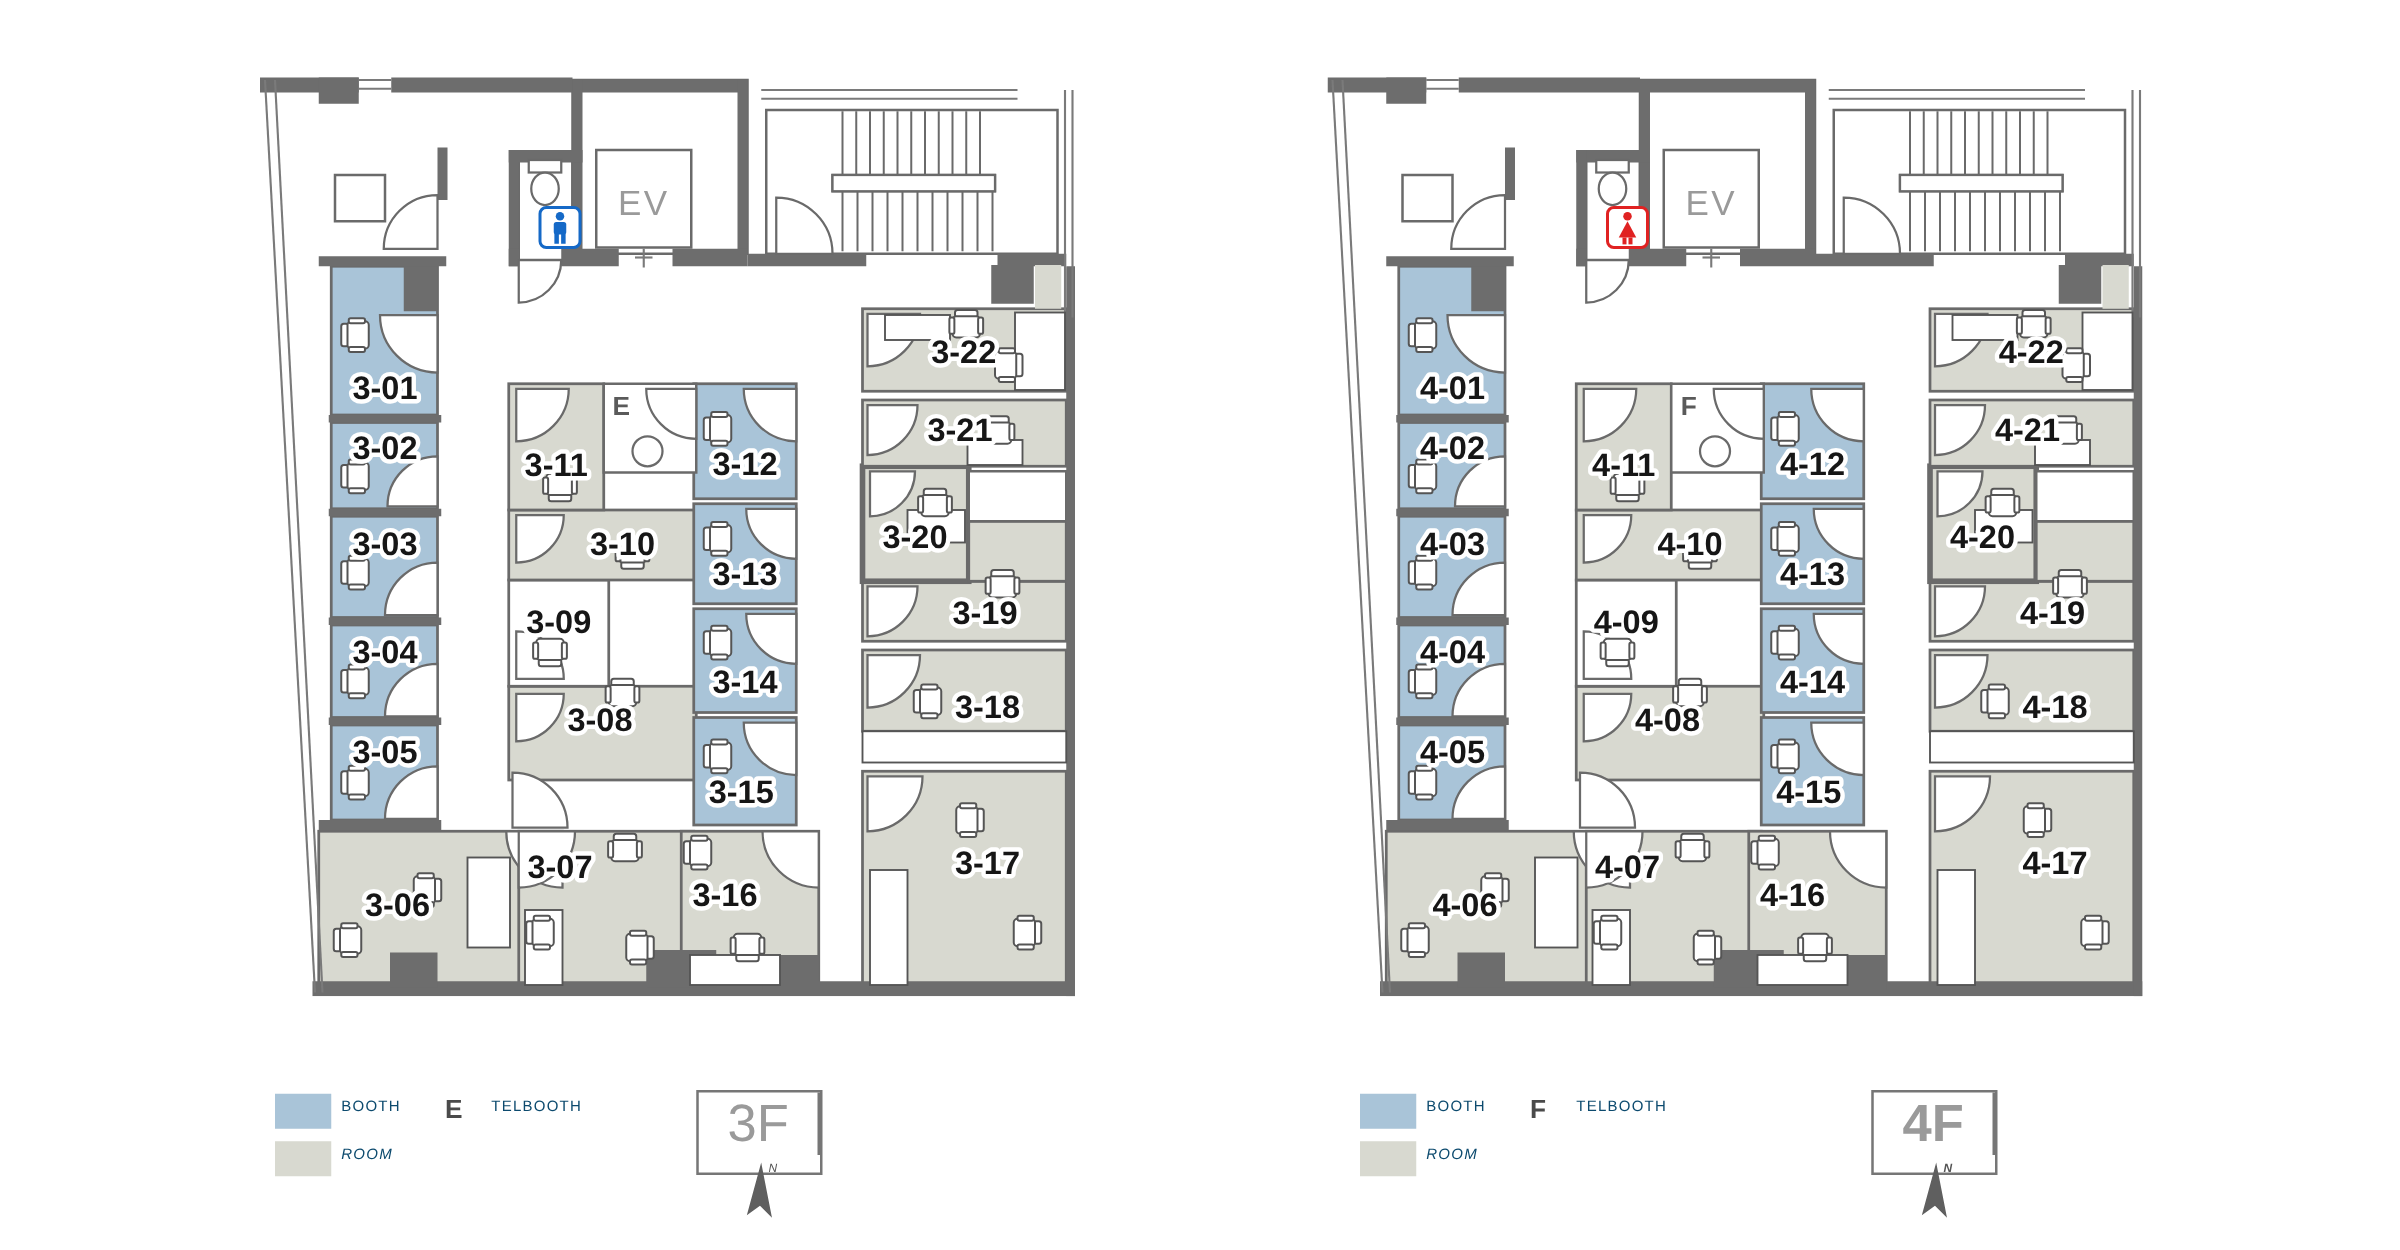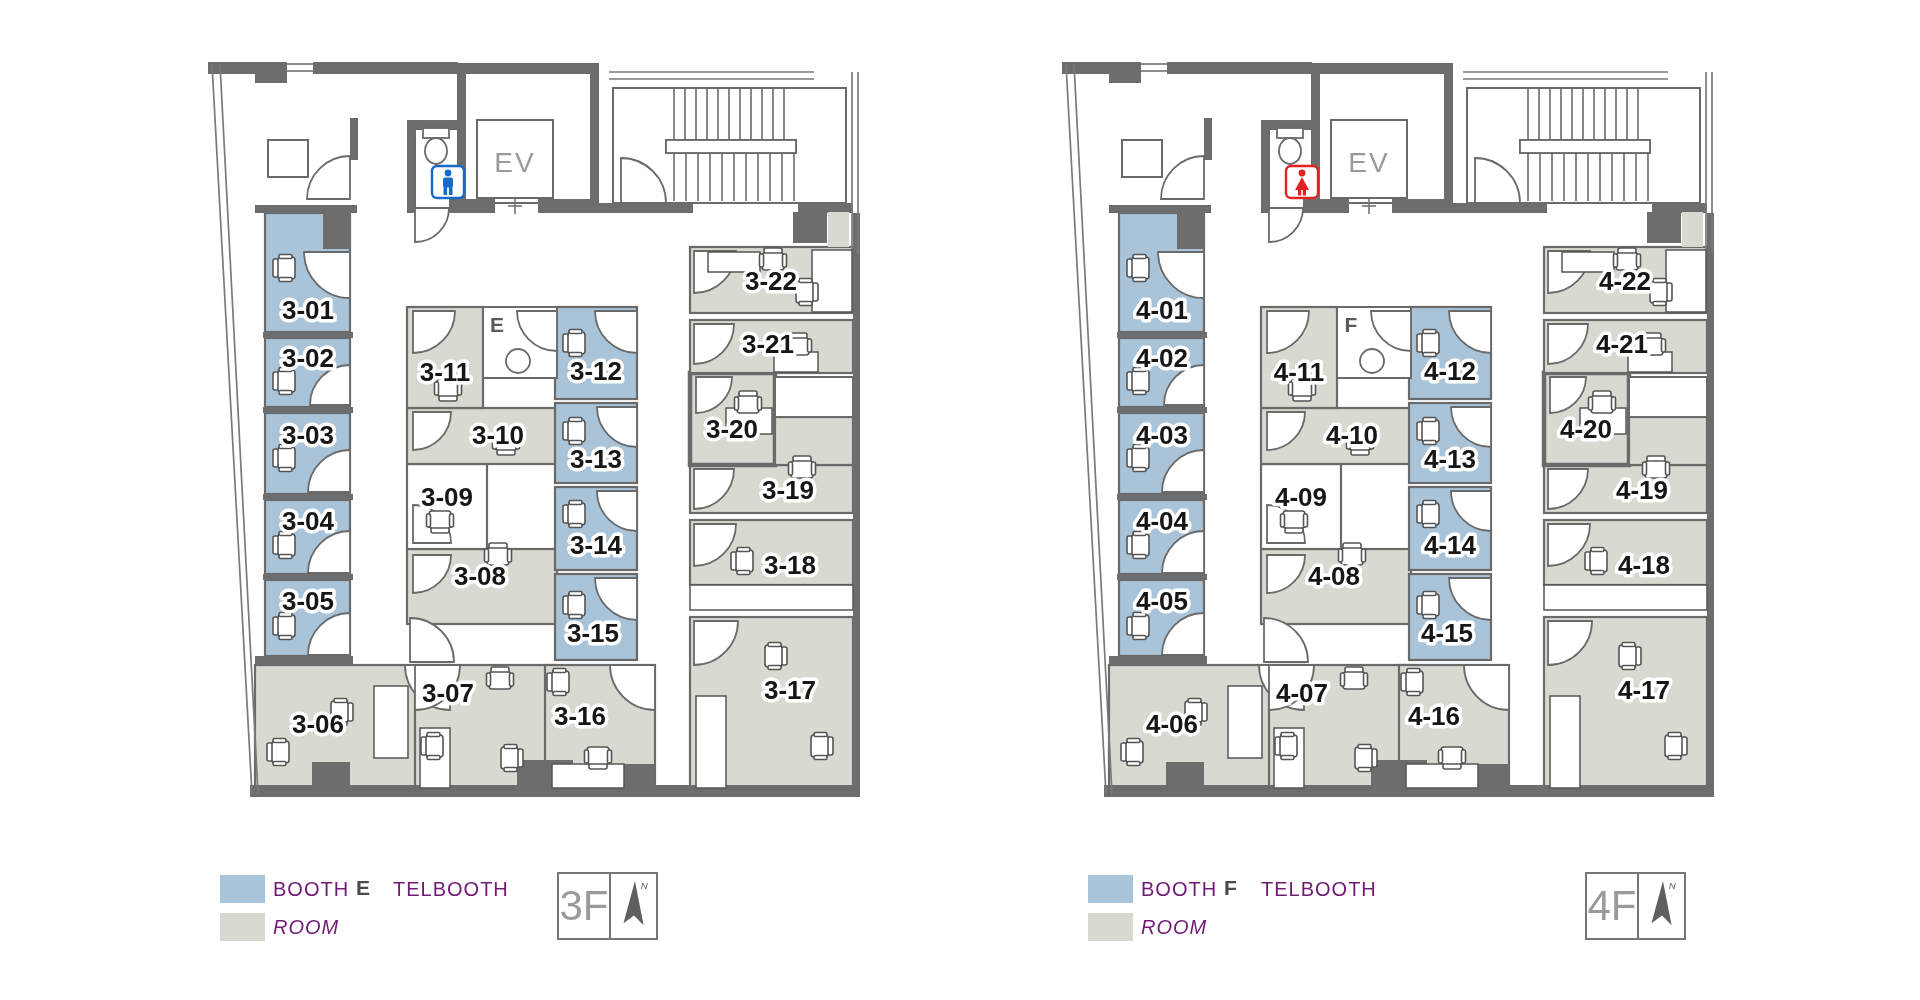--- a/index.html
+++ b/index.html
@@ -4,27 +4,27 @@
 <style>
   html,body{margin:0;padding:0;background:#fff;}
   #stage{position:relative;width:1724px;height:1000px;background:#fff;overflow:hidden;
          font-family:"Liberation Sans",sans-serif;}
   .plan{position:absolute;top:56px;width:652px;height:741px;}
   #plan-3f{left:208px;} #plan-4f{left:1062px;}
   .legend{position:absolute;top:875px;width:480px;height:80px;}
   #legend-3f{left:220px;} #legend-4f{left:1088px;}
   .swatch{position:absolute;width:45px;height:28px;}
   .sw-booth{left:0;top:0;} .sw-room{left:0;top:38px;}
-  .leg-txt{position:absolute;font-size:20px;color:#701a75;letter-spacing:1px;white-space:nowrap;}
+  .leg-txt{position:absolute;font-size:12px;color:#0c4a6e;letter-spacing:1px;white-space:nowrap;}
   .lt-booth{left:53px;top:3px;} .lt-room{left:53px;top:41px;font-style:italic;}
   .lt-letter{left:136px;top:1px;font-size:21px;font-weight:bold;color:#4a4a4a;letter-spacing:0;}
   .lt-tel{left:173px;top:3px;}
   .badge{position:absolute;top:872px;width:101px;height:68px;border:2px solid #767676;
-         display:flex;background:#fff;box-sizing:border-box;}
-  #badge-3f{left:557px;} #badge-4f{left:1585px;}
+         display:flex;background:#fff;box-sizing:border-box;flex-direction:column;}
+  #badge-3f{left:557px;} #badge-4f{left:1497px;font-weight:bold;}
   .badge-floor{flex:0 0 50px;border-right:2px solid #767676;display:flex;align-items:center;
          justify-content:center;font-size:42px;color:#9a9a9a;}
   .badge-compass{flex:1;display:flex;align-items:center;justify-content:center;}
   svg text.rlabel{font-family:"Liberation Sans",sans-serif;font-weight:bold;font-size:26px;
          fill:#161616;stroke:#ffffff;stroke-width:7px;paint-order:stroke;text-anchor:middle;
          stroke-linejoin:round;}
   svg text.evtxt{font-family:"Liberation Sans",sans-serif;font-size:28px;fill:#9a9a9a;
          letter-spacing:2px;text-anchor:middle;}
   svg text.telletter{font-family:"Liberation Sans",sans-serif;font-size:21px;font-weight:bold;
          fill:#5a5a5a;text-anchor:middle;}

